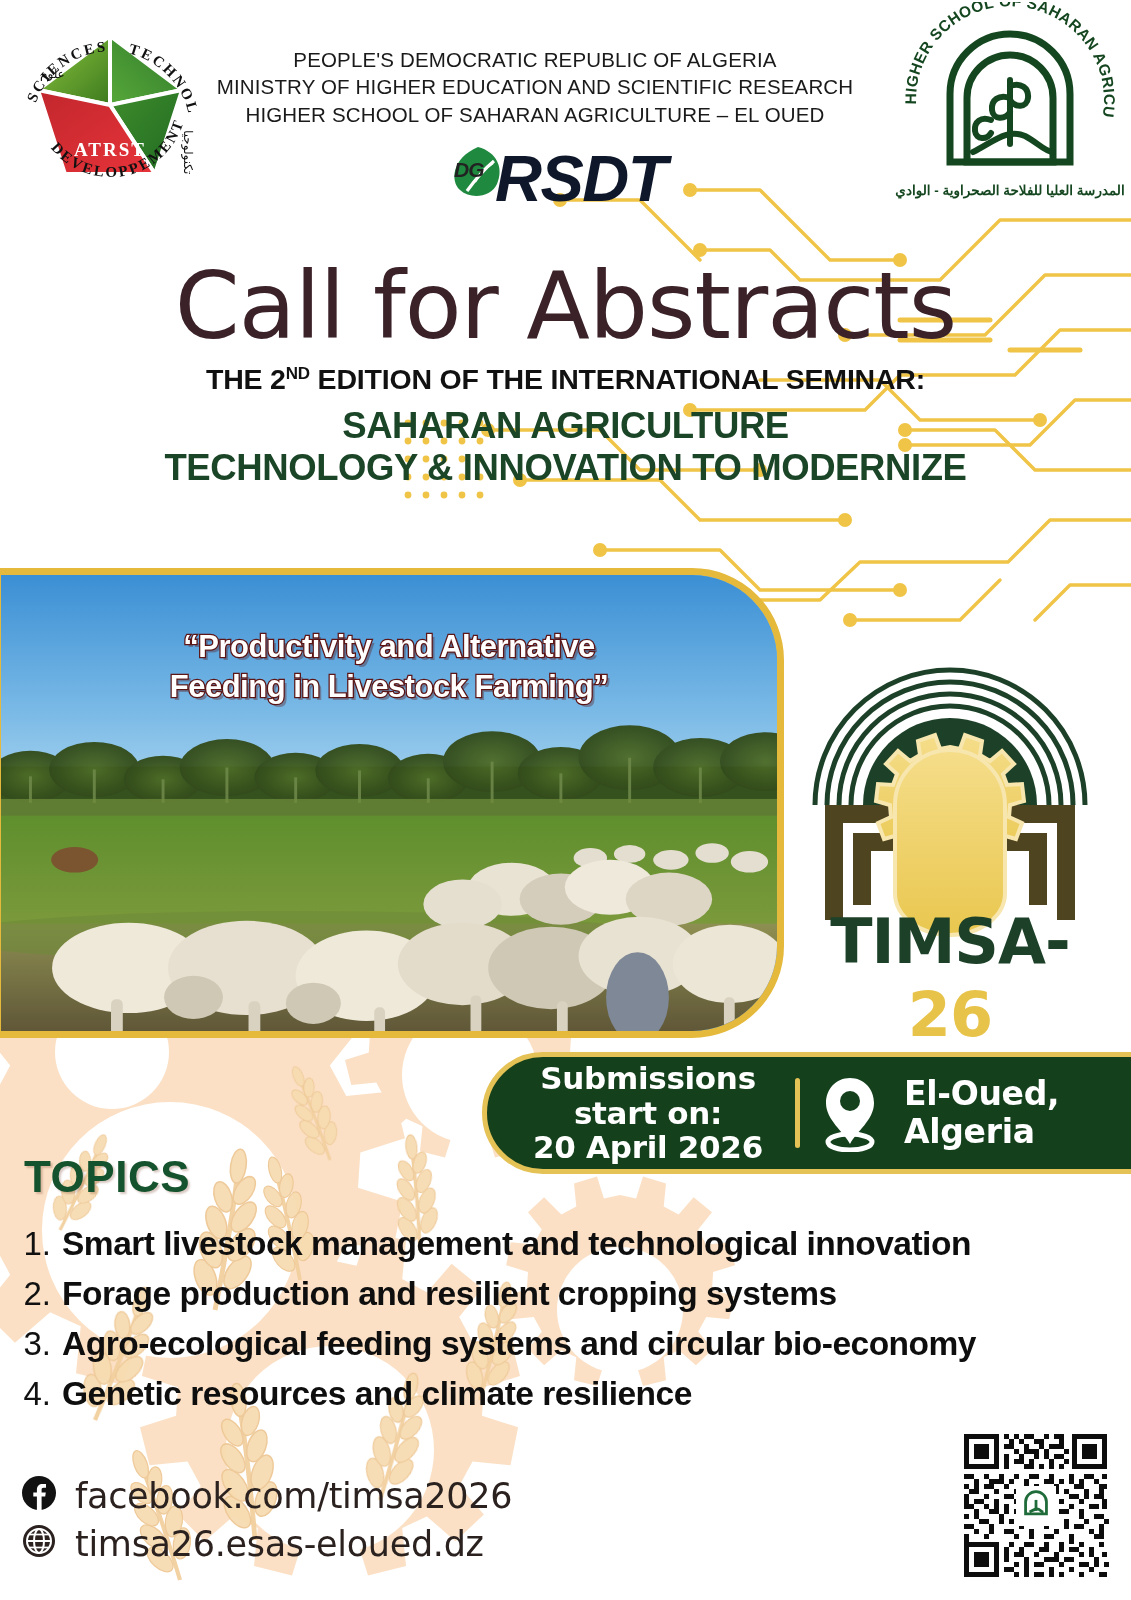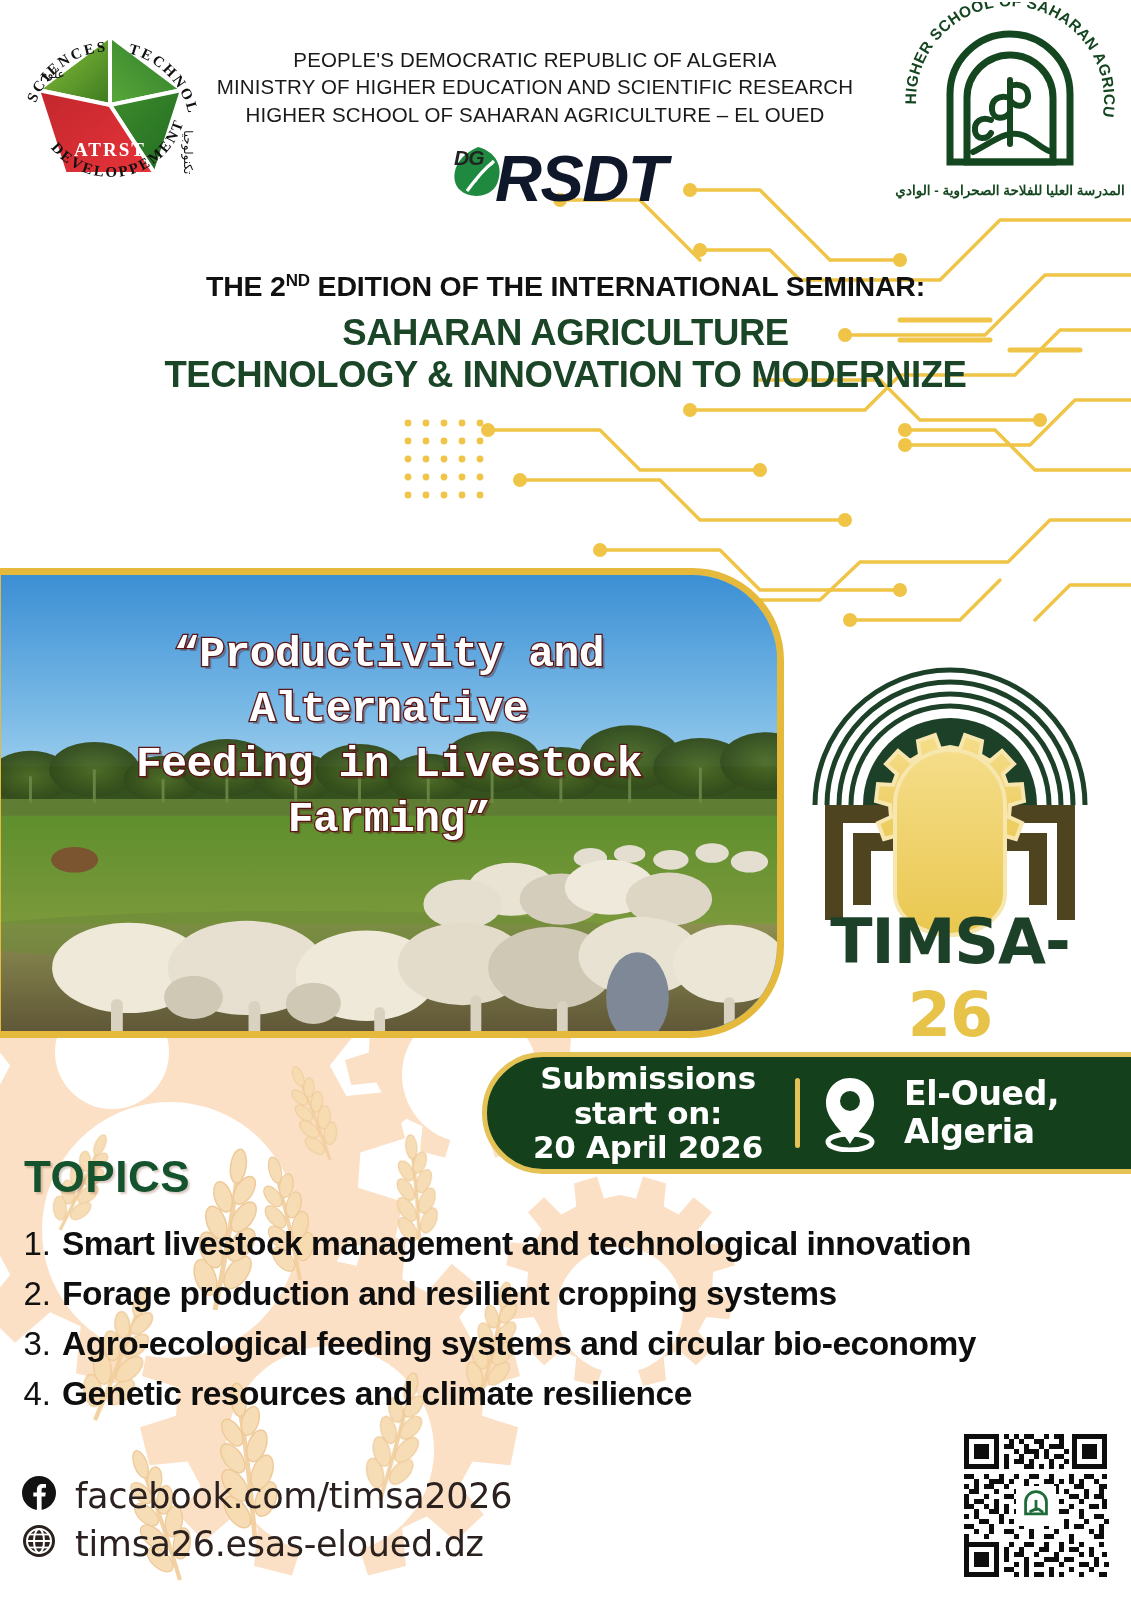--- a/index.html
+++ b/index.html
@@ -28,21 +28,21 @@
   }
   #header-text .hline {
     font-size:20.5px; color:#1a1a1a; letter-spacing:.15px; white-space:nowrap;
     font-family:"Liberation Sans", sans-serif;
   }
 
   
   #rsdt-logo { position:absolute; left:449px; top:140px; width:200px; height:62px; }
   #rsdt-leaf { position:absolute; left:0; top:4px; width:58px; height:56px; }
   #rsdt-dg {
-    position:absolute; left:5px; top:6px; font-size:21px; font-weight:bold;
+    position:absolute; left:5px; top:18px; font-size:21px; font-weight:bold;
     font-style:italic; color:#222; letter-spacing:-1px; z-index:3;
   }
   #rsdt-word {
     position:absolute; left:46px; top:1px; font-size:65px; font-weight:bold;
     font-style:italic; color:#0f172a; letter-spacing:-1.5px;
     font-family:"Liberation Sans", sans-serif; z-index:2;
   }
 
   
   #title-block { position:absolute; left:0; top:260px; width:1131px; z-index:6; text-align:center; }
@@ -66,22 +66,22 @@
     border:7px solid #e5b93c;
     border-top-right-radius:92px; border-bottom-right-radius:92px;
     overflow:hidden; background:#6fb2e0;
   }
   #photo-inner { position:absolute; inset:0; }
   #quote-overlay {
     position:absolute; left:0; top:52px; width:100%; text-align:center;
     z-index:4; padding:0 28px;
   }
   #quote-overlay .qline {
-    font-size:43px; font-weight:bold; color:#ffffff; line-height:1.28;
-    font-family:Liberation Mono, monospace; letter-spacing:-0.5px;
+    font-size:31px; font-weight:bold; color:#ffffff; line-height:1.28;
+    font-family:Liberation Sans, sans-serif; letter-spacing:-0.5px;
     -webkit-text-stroke:2.6px #5d1515;
     paint-order:stroke fill;
     text-shadow:3px 3px 0 rgba(90,20,20,.35);
   }
 
   
   #timsa-logo { position:absolute; left:795px; top:655px; width:310px; height:310px; z-index:8; }
   #timsa-word {
     position:absolute; left:795px; top:905px; width:310px; text-align:center;
     font-size:62px; font-weight:bold; letter-spacing:-1px; z-index:9;
@@ -348,20 +348,21 @@
       <path d="M78,150 C98,140 112,126 130,134 C142,140 150,150 158,150"></path>
     </g>
     <text font-size="15.5" font-weight="bold" fill="#14461f" letter-spacing="0.4" font-family="'Liberation Sans', sans-serif">
       <textPath href="#esasRing" startOffset="3%">HIGHER SCHOOL OF SAHARAN AGRICULTURE - ELOUED</textPath>
     </text>
     <text x="115" y="193" text-anchor="middle" font-size="13.5" font-weight="bold" fill="#14461f">المدرسة العليا للفلاحة الصحراوية - الوادي</text>
   </svg>
 </div>
 
 <div id="title-block">
+  <div id="main-title">Call for Abstracts</div>
   <div id="seminar-edition">
     <span>THE 2</span><sup>ND</sup><span> EDITION OF THE INTERNATIONAL SEMINAR:</span>
   </div>
   <div id="seminar-title">
     <div>SAHARAN AGRICULTURE</div>
     <div>TECHNOLOGY &amp; INNOVATION TO MODERNIZE</div>
   </div>
 </div>
 
 <div id="photo-panel">

